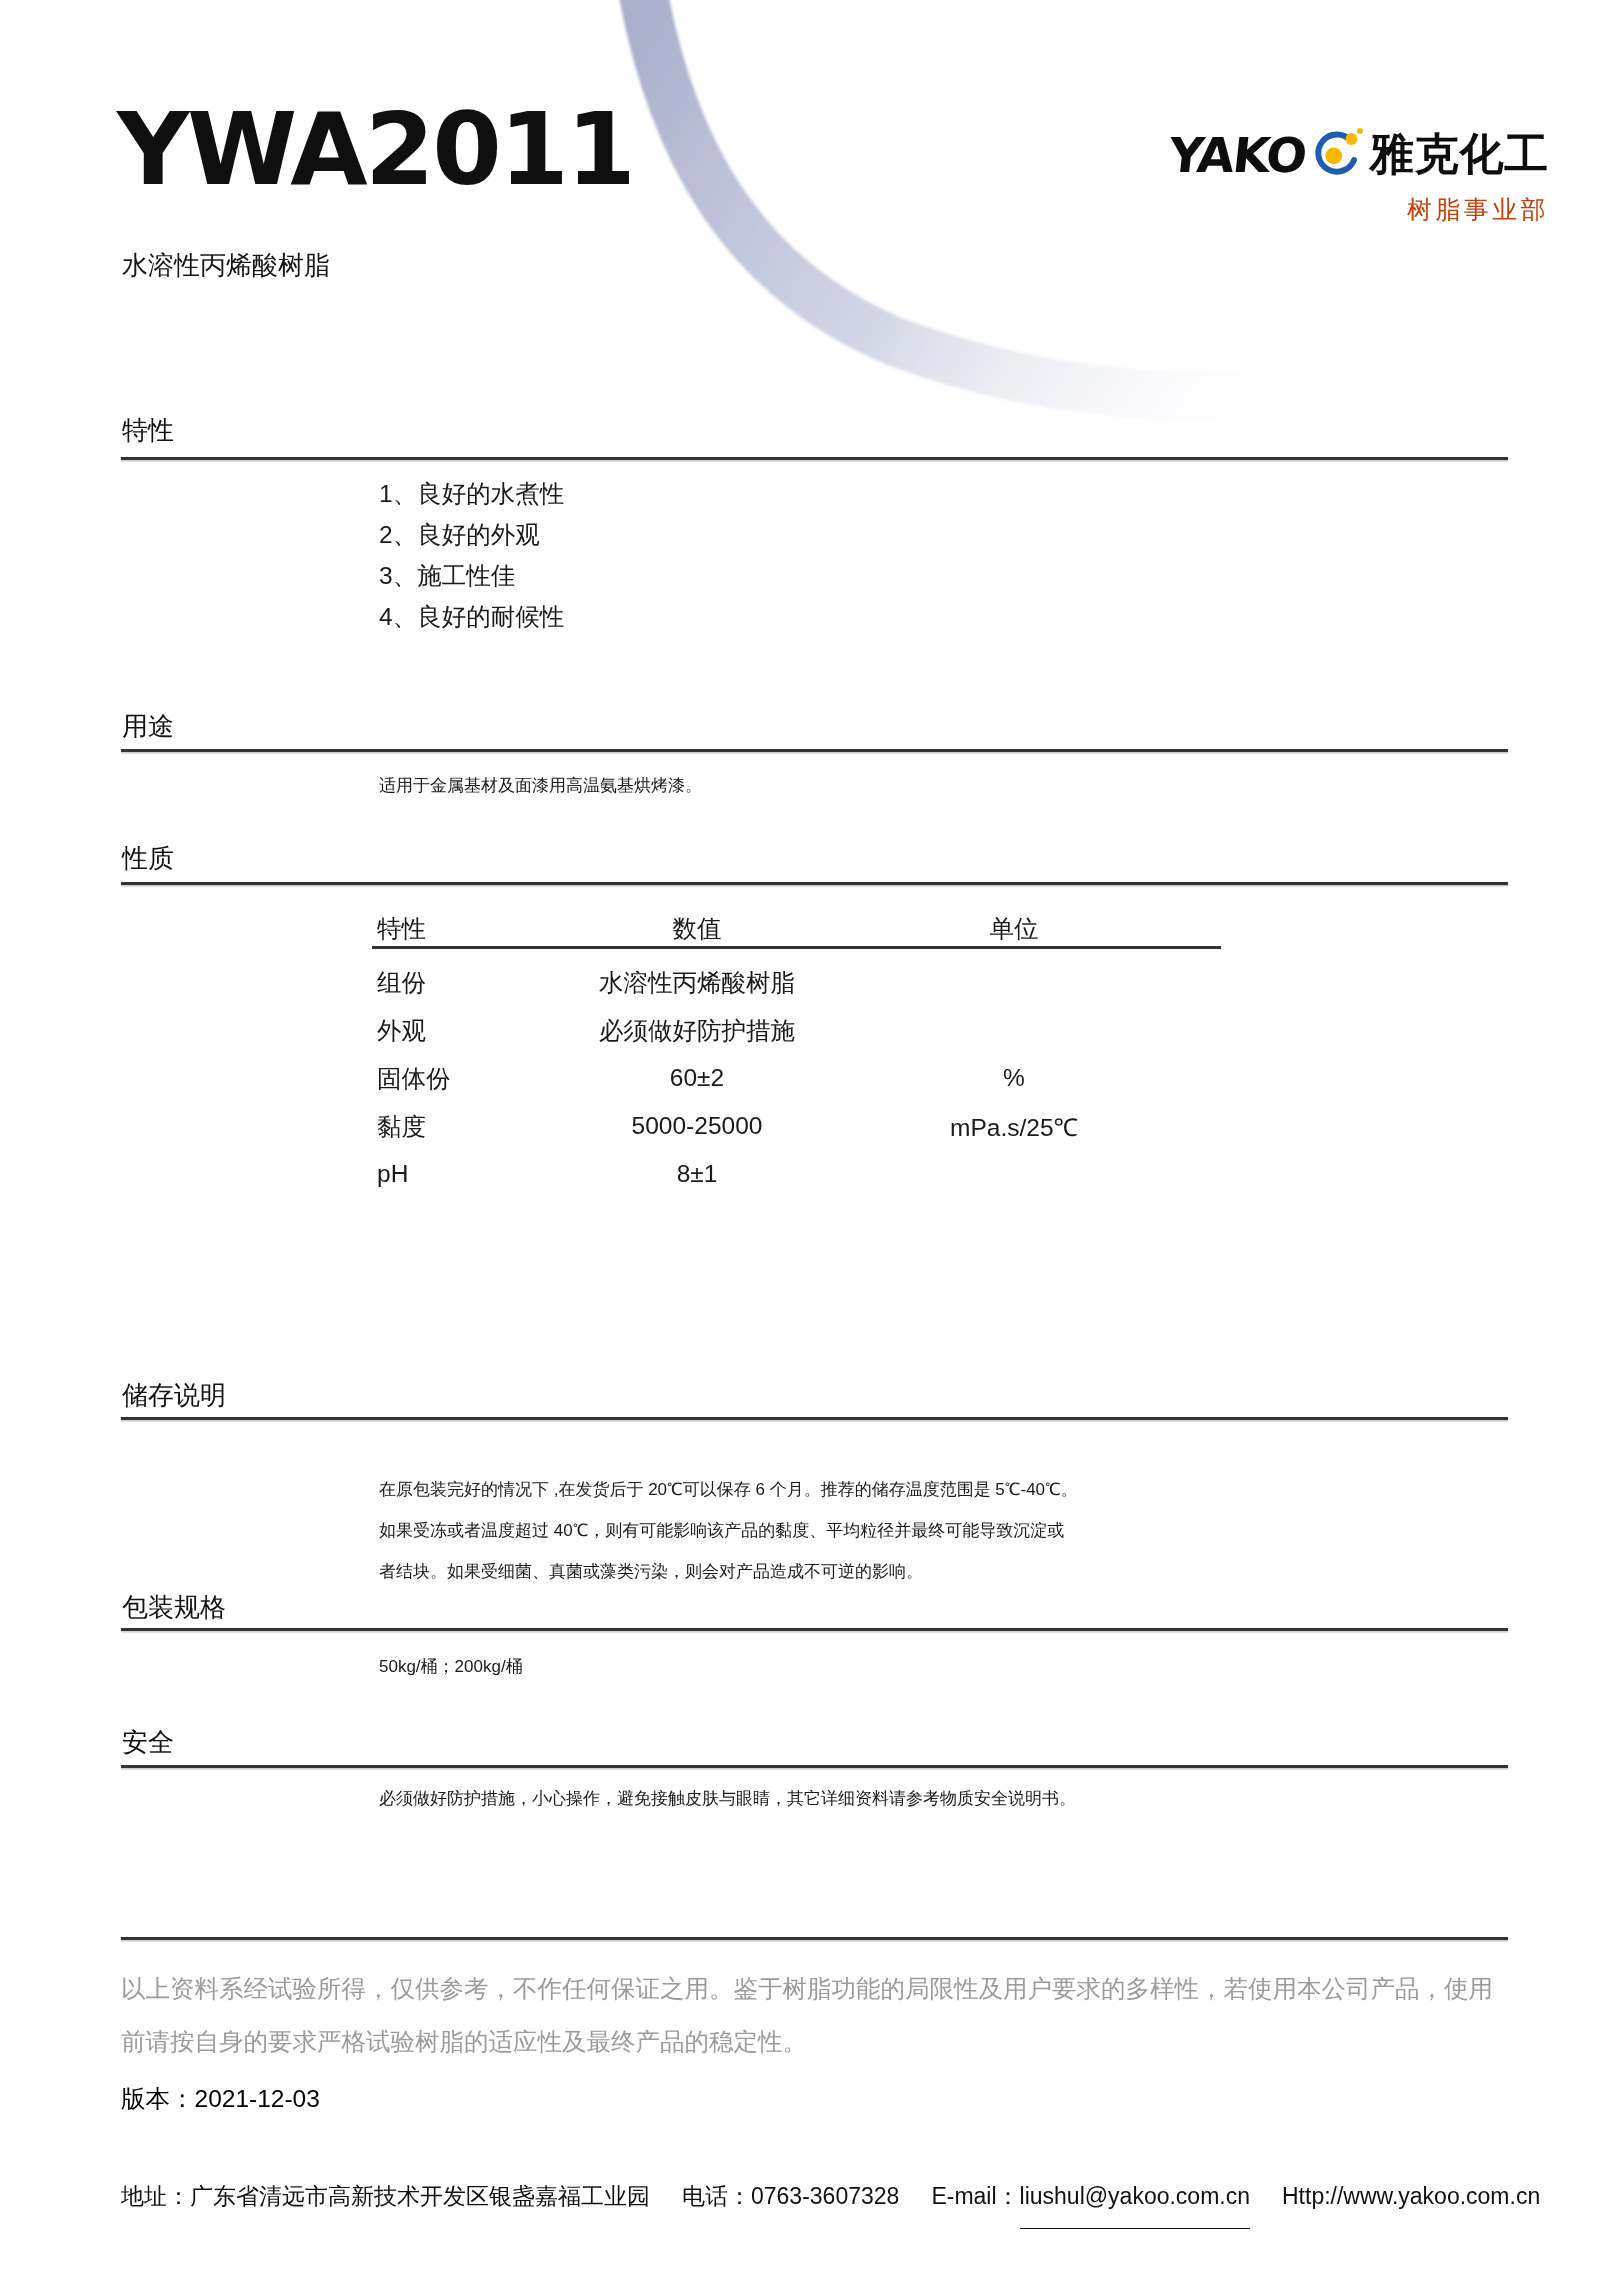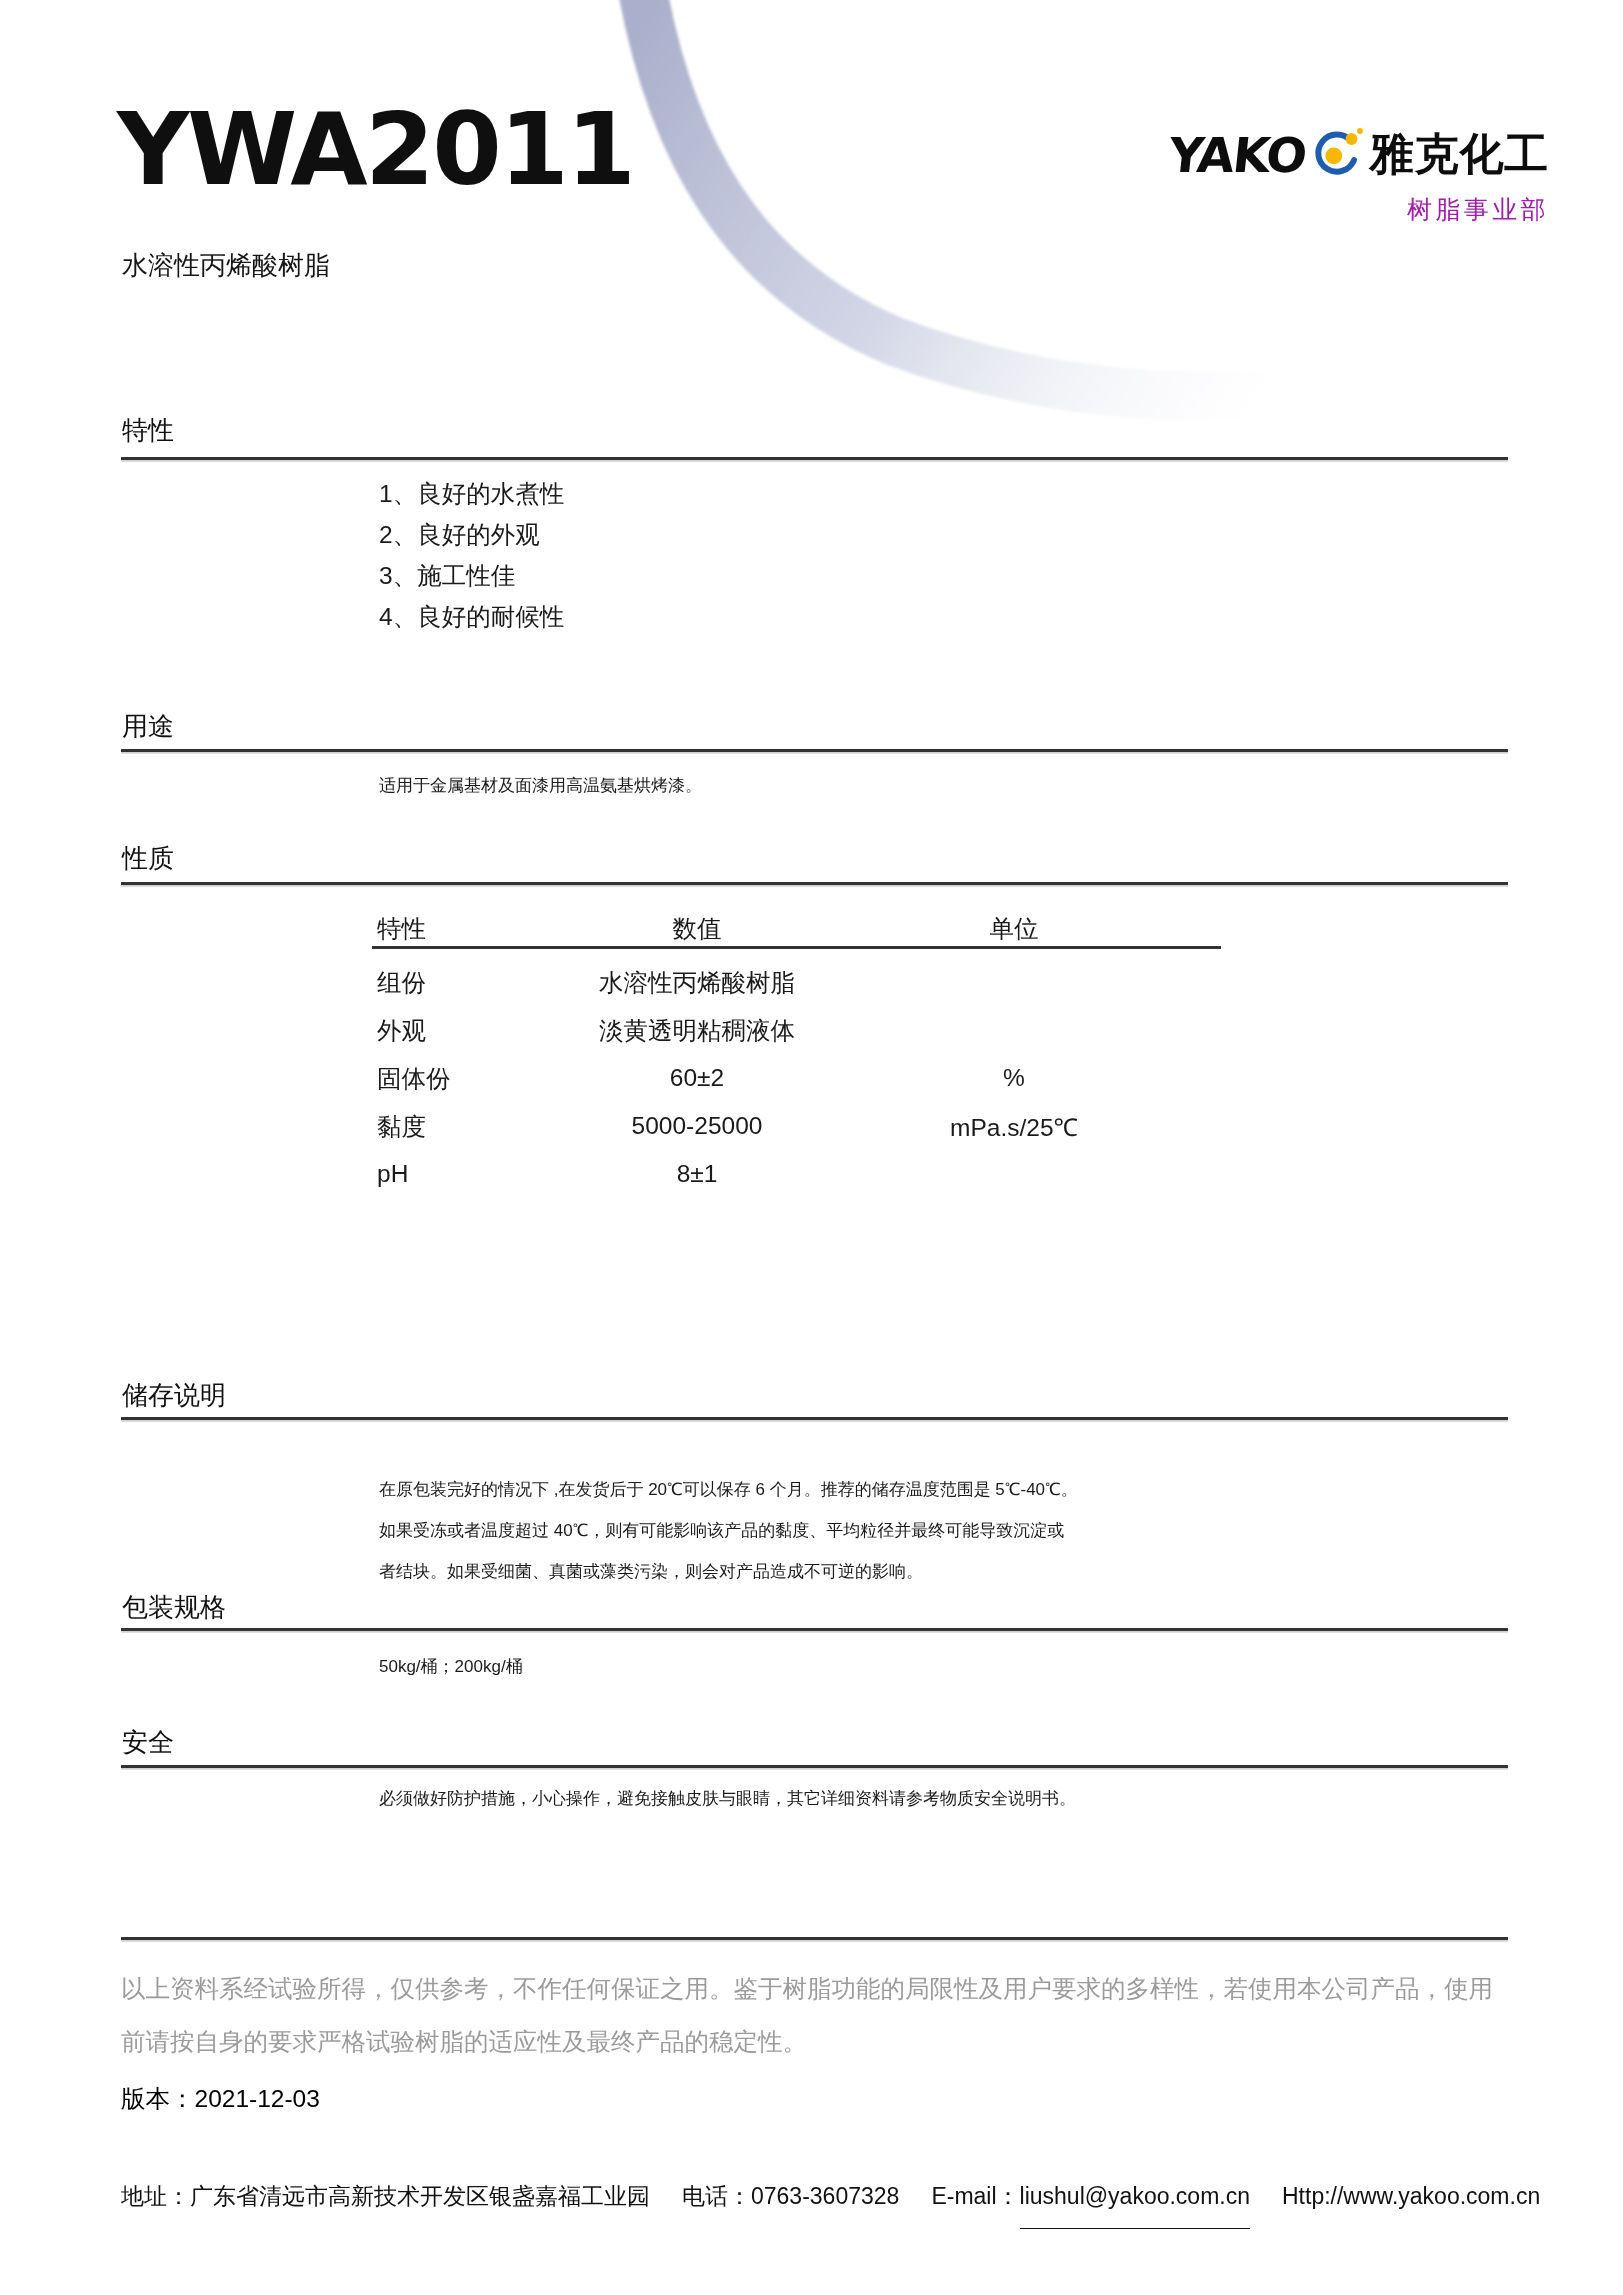--- a/index.html
+++ b/index.html
@@ -19,21 +19,21 @@
 
   
   .brand{position:absolute;left:1160px;top:125px;width:389px;}
   .brand-row{display:flex;align-items:center;gap:5px;justify-content:flex-end;}
   .brand-yako{
     font-family:"DejaVu Sans","Liberation Sans",sans-serif;
     font-size:48px;font-weight:bold;letter-spacing:-1.7px;color:#0d0d0d;
     transform:skewX(-6deg);
   }
   .brand-cn{font-size:44px;font-weight:bold;color:#0d0d0d;letter-spacing:0.8px;}
-  .brand-division{margin-top:8.5px;text-align:right;font-size:25px;color:#a21caf;letter-spacing:3.4px;}
+  .brand-division{margin-top:8.5px;text-align:right;font-size:25px;color:#c2410c;letter-spacing:3.4px;}
 
   .sec-h{position:absolute;left:122px;font-size:26px;color:#111;}
   .rule{position:absolute;left:121px;width:1387px;height:3.4px;background:#333;box-shadow:0 1.7px 0 rgba(120,120,120,.35);}
   .body-text{position:absolute;left:379px;font-size:17px;color:#1a1a1a;}
 
   .feature-list{position:absolute;left:379px;top:473px;font-size:24.5px;line-height:41px;}
   .storage-lines{line-height:41px;margin-top:37px;}
 
   .prop-table{position:absolute;left:377px;top:910px;width:845px;font-size:24.5px;}
   .prop-row{display:grid;grid-template-columns:211px 218px 416px;height:48px;align-items:center;}
@@ -109,21 +109,21 @@
         <div class="c-val">数值</div>
         <div class="c-unit">单位</div>
       </div>
       <div class="prop-row" style="margin-top:11px">
         <div class="c-prop">组份</div>
         <div class="c-val">水溶性丙烯酸树脂</div>
         <div class="c-unit"></div>
       </div>
       <div class="prop-row">
         <div class="c-prop">外观</div>
-        <div class="c-val">淡黄透明粘稠液体</div>
+        <div class="c-val">必须做好防护措施</div>
         <div class="c-unit"></div>
       </div>
       <div class="prop-row">
         <div class="c-prop">固体份</div>
         <div class="c-val">60±2</div>
         <div class="c-unit">%</div>
       </div>
       <div class="prop-row">
         <div class="c-prop">黏度</div>
         <div class="c-val">5000-25000</div>

